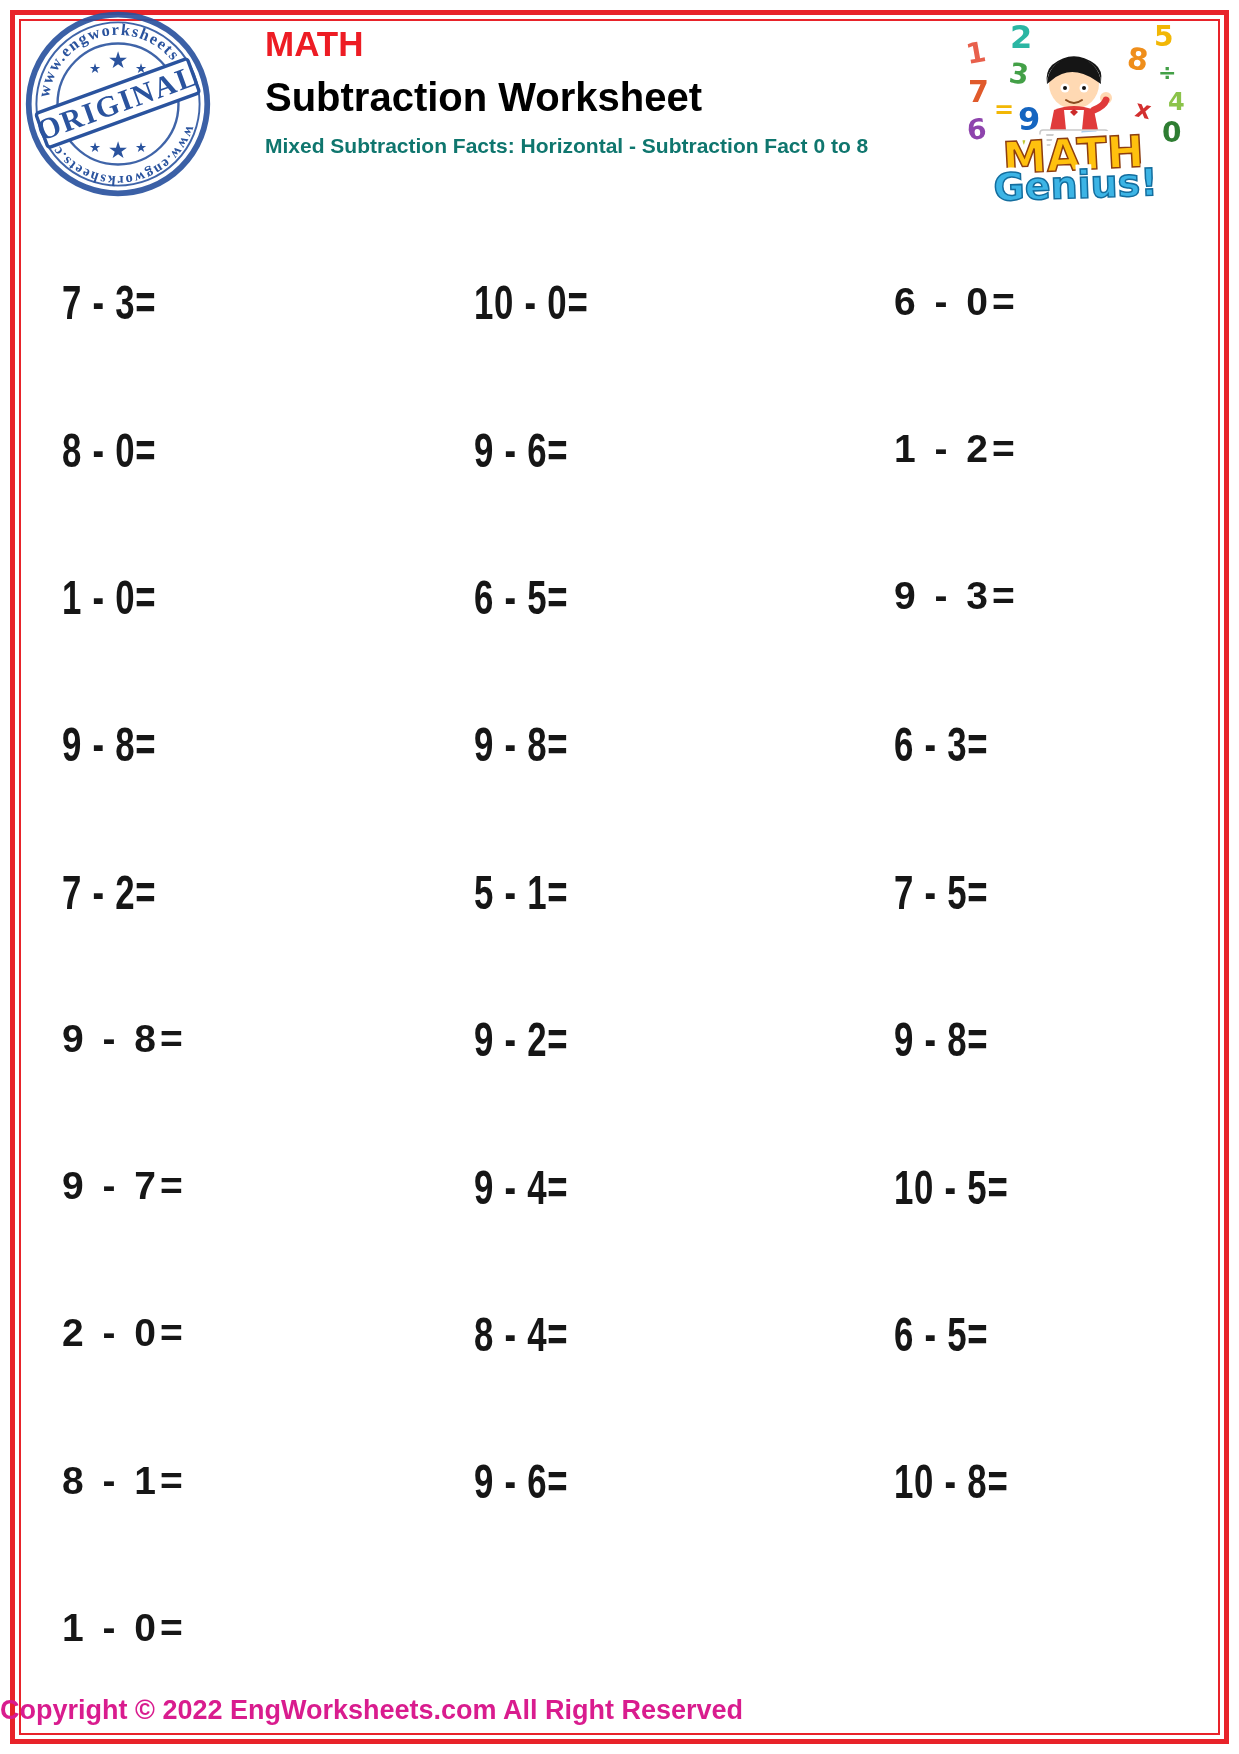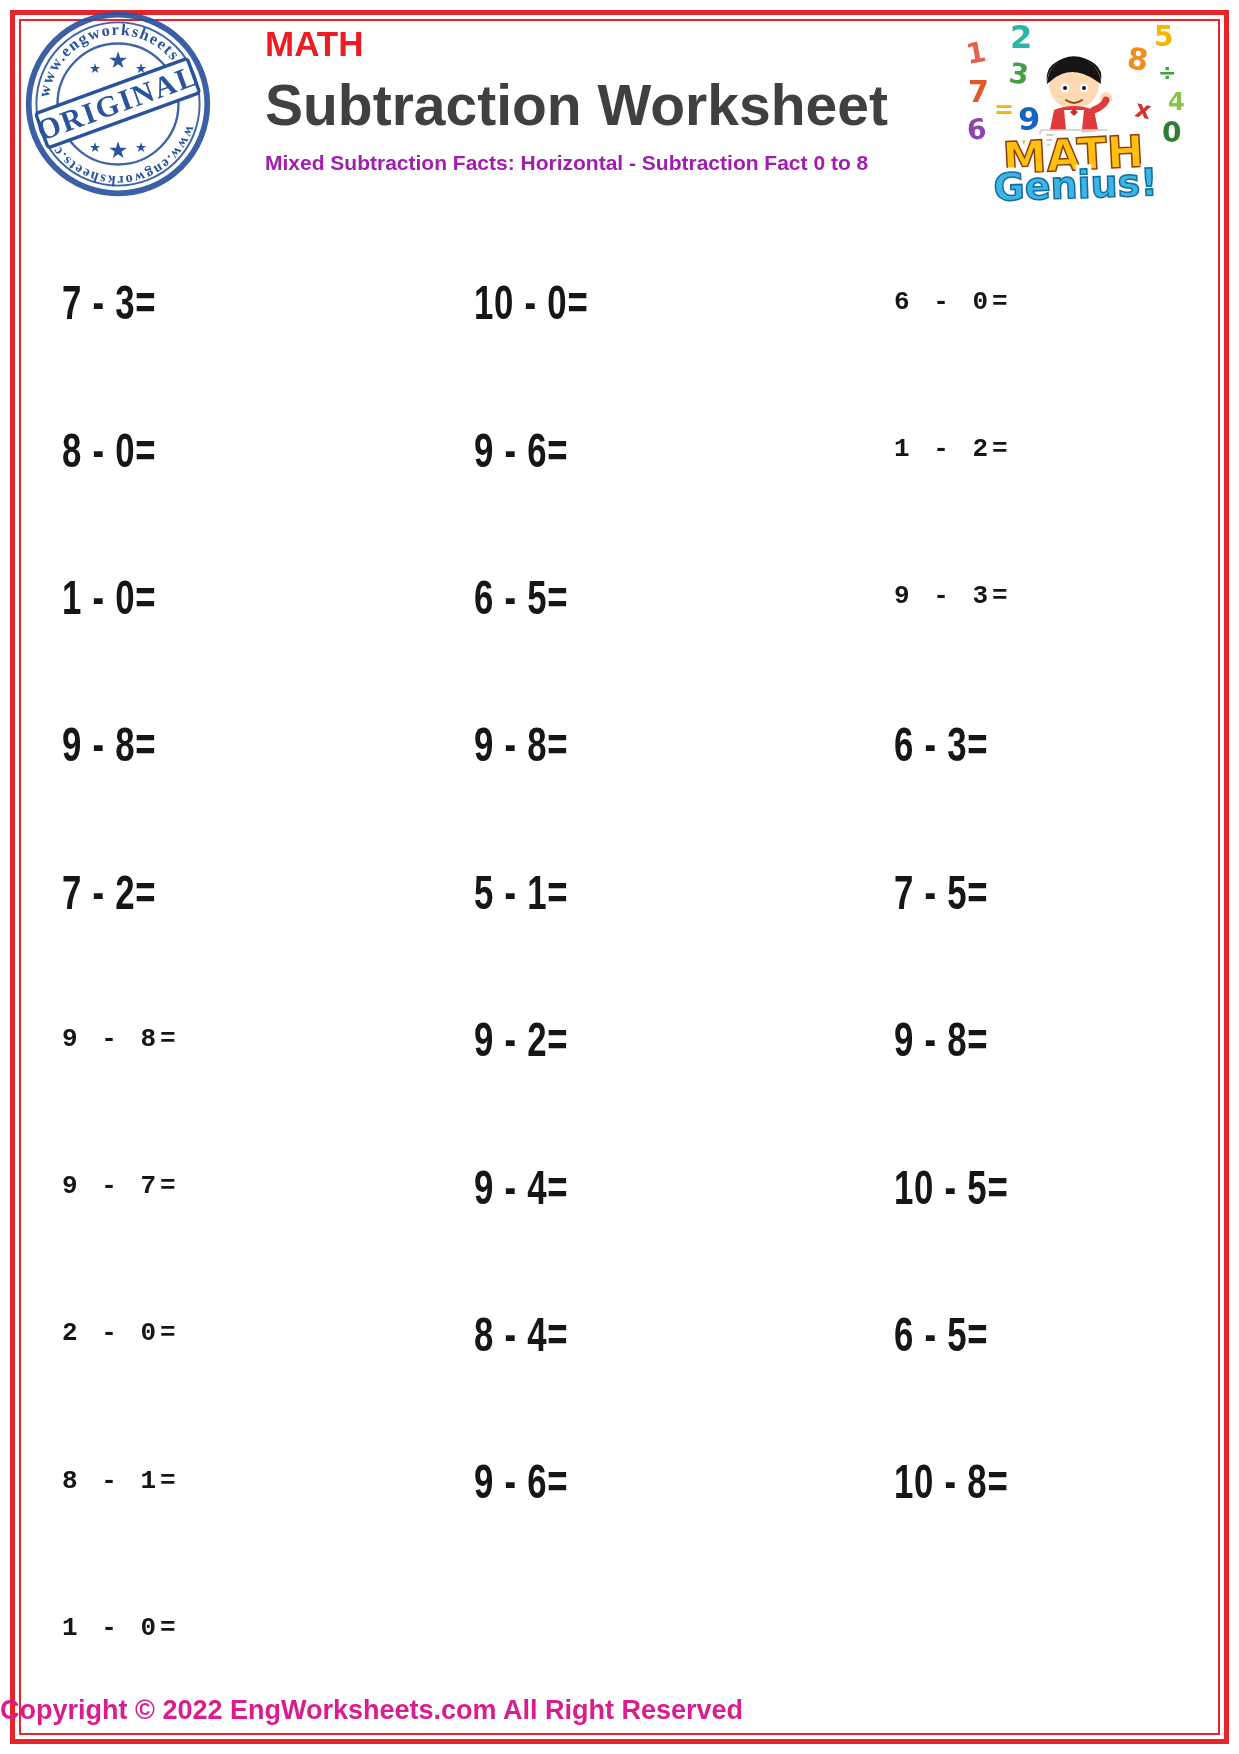--- a/index.html
+++ b/index.html
@@ -10,22 +10,22 @@
     font-family:"Liberation Sans",sans-serif;
     overflow:hidden;
   }
   
   .frame-outer{position:absolute;inset:10px;border:5px solid #e8232a;pointer-events:none;}
   .frame-inner{position:absolute;inset:19px;border:2px solid #e8232a;pointer-events:none;}
 
   
   .header-titles{position:absolute;left:265px;top:26px;width:640px;}
   .title-small{color:#ed1c24;font-size:35px;font-weight:bold;line-height:1;margin:0 0 16px 0;}
-  .title-large{color:#404040;font-size:57px;font-weight:bold;line-height:1;margin:0 0 18px 0;}
-  .subtitle{color:#a21caf;font-size:21px;font-weight:bold;line-height:1;margin:0;}
+  .title-large{color:#000000;font-size:40px;font-weight:bold;line-height:1;margin:0 0 18px 0;}
+  .subtitle{color:#0f766e;font-size:21px;font-weight:bold;line-height:1;margin:0;}
 
   .stamp{position:absolute;left:22px;top:8px;width:192px;height:192px;z-index:5;}
   .genius-logo{position:absolute;left:958px;top:18px;width:232px;height:185px;z-index:4;}
 
   
   .problems{
     position:absolute;left:0;top:228px;width:1239px;
     display:grid;
     grid-template-columns:412px 420px 1fr;
     grid-auto-rows:147.4px;
@@ -37,22 +37,22 @@
   .cell{white-space:nowrap;}
   .cell .num{display:inline-block;}
   .cell.c0 .num,.cell.c1 .num{
     font-family:"Liberation Sans",sans-serif;
     font-size:47px;font-weight:bold;
     transform:scale(0.74,1.04);
     transform-origin:left center;
     letter-spacing:1px;
   }
   .cell.c2 .num{
-    font-family:Liberation Mono, monospace;
-    font-size:26px;font-weight:bold;
+    font-family:Liberation Sans, sans-serif;
+    font-size:39px;font-weight:bold;
     letter-spacing:4px;
   }
 
   
   .copyright{
     position:absolute;left:0;bottom:28px;width:100%;
     text-align:left;
     color:#d91c8e;font-size:27px;font-weight:bold;
   }
 </style>

